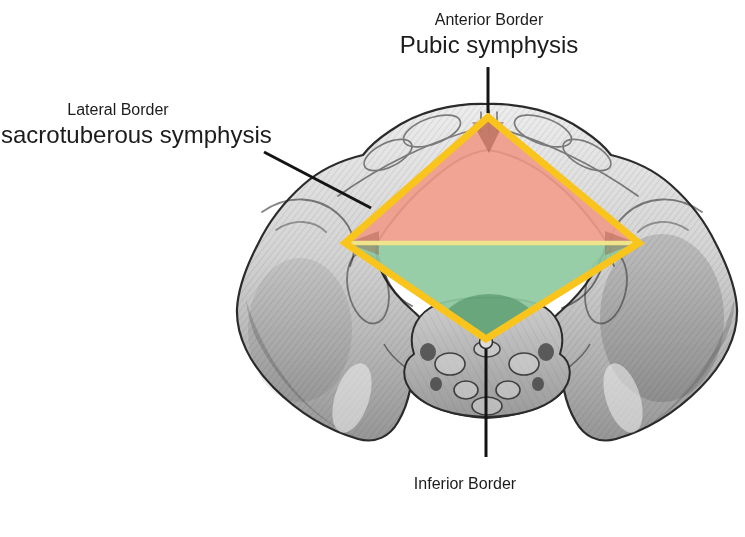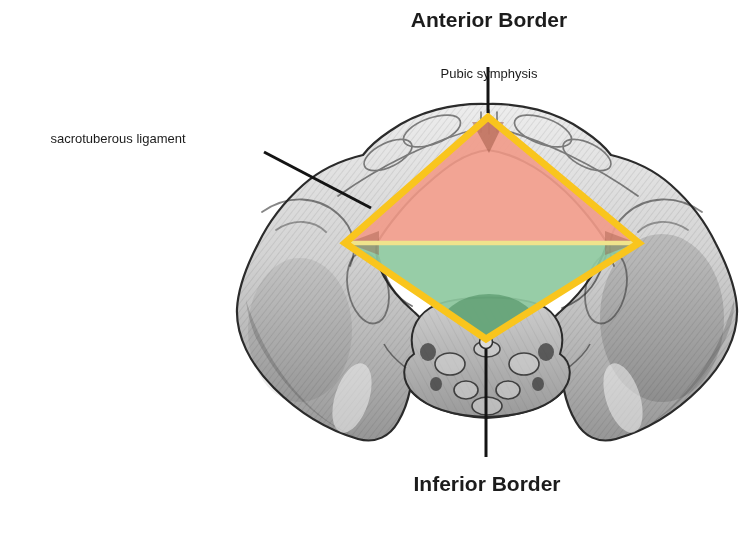--- a/index.html
+++ b/index.html
@@ -8,25 +8,25 @@
     position: relative;
     width: 745px;
     height: 537px;
     background: #ffffff;
     overflow: hidden;
     font-family: "Liberation Sans", sans-serif;
     color: var(--text-color, #1c1c1c);
   }
   .stage > svg { position: absolute; left: 0; top: 0; }
   .label { position: absolute; text-align: center; }
-  .label .title { font-weight: 700; font-size: 21px; line-height: 25px; white-space: nowrap; }
-  .label .sub   { font-weight: 400; font-size: 13px; line-height: 25px; white-space: nowrap; margin-top: 29px; }
+  .label .title { font-weight: 400; font-size: 16px; line-height: 25px; white-space: nowrap; }
+  .label .sub   { font-weight: 400; font-size: 24px; line-height: 25px; white-space: nowrap; }
   #anterior-label { top: 7px;  left: 489px; transform: translateX(-50%); }
   #lateral-label  { top: 97px; left: 1px; width: 234px; }
-  #inferior-label { top: 471px; left: 487px; transform: translateX(-50%); }
+  #inferior-label { top: 471px; left: 465px; transform: translateX(-50%); }
 </style>
 </head>
 <body>
 
 <div class="stage" style="--text-color: #1c1c1c;">
 
   <svg width="745" height="537" viewBox="0 0 745 537" aria-hidden="true">
     <defs>
       <linearGradient id="boneGrad" x1="0" y1="0" x2="0" y2="1">
         <stop offset="0" stop-color="#ededed"></stop>
@@ -123,20 +123,21 @@
       <line x1="486" y1="349" x2="486" y2="457" stroke="#141414"></line>
     </g>
   </svg>
 
   <div class="label" id="anterior-label">
     <div class="title">Anterior Border</div>
     <div class="sub">Pubic symphysis</div>
   </div>
 
   <div class="label" id="lateral-label">
-    <div class="sub">sacrotuberous ligament</div>
+    <div class="title">Lateral Border</div>
+    <div class="sub">sacrotuberous symphysis</div>
   </div>
 
   <div class="label" id="inferior-label">
     <div class="title">Inferior Border</div>
   </div>
 
 </div>
 
 </body></html>

